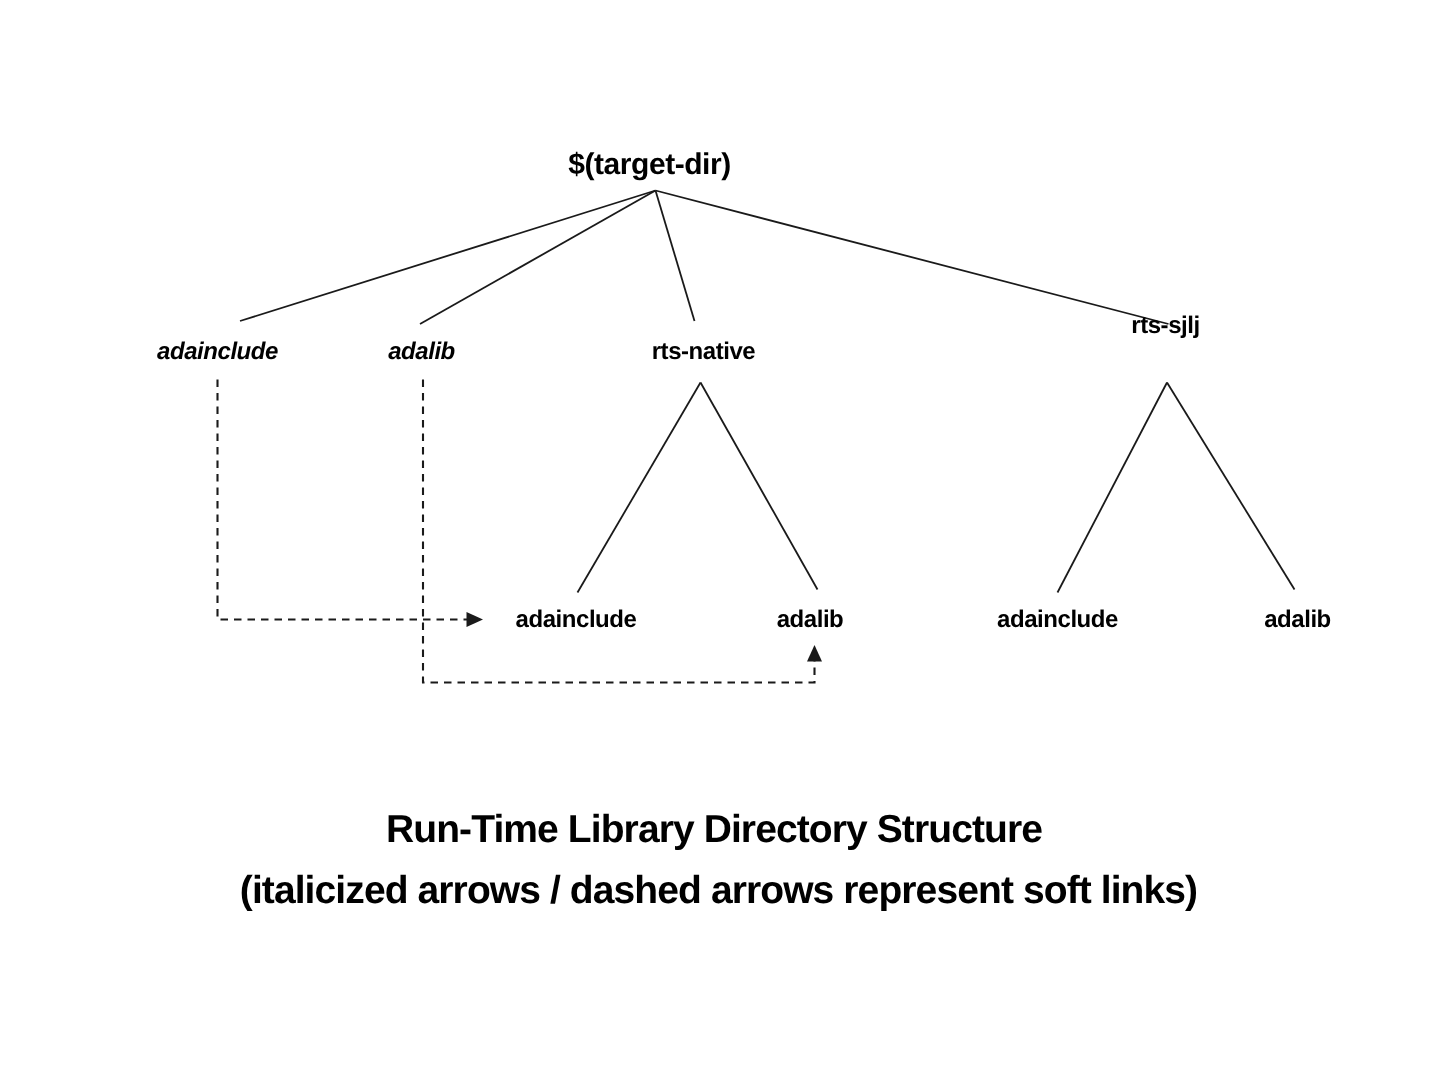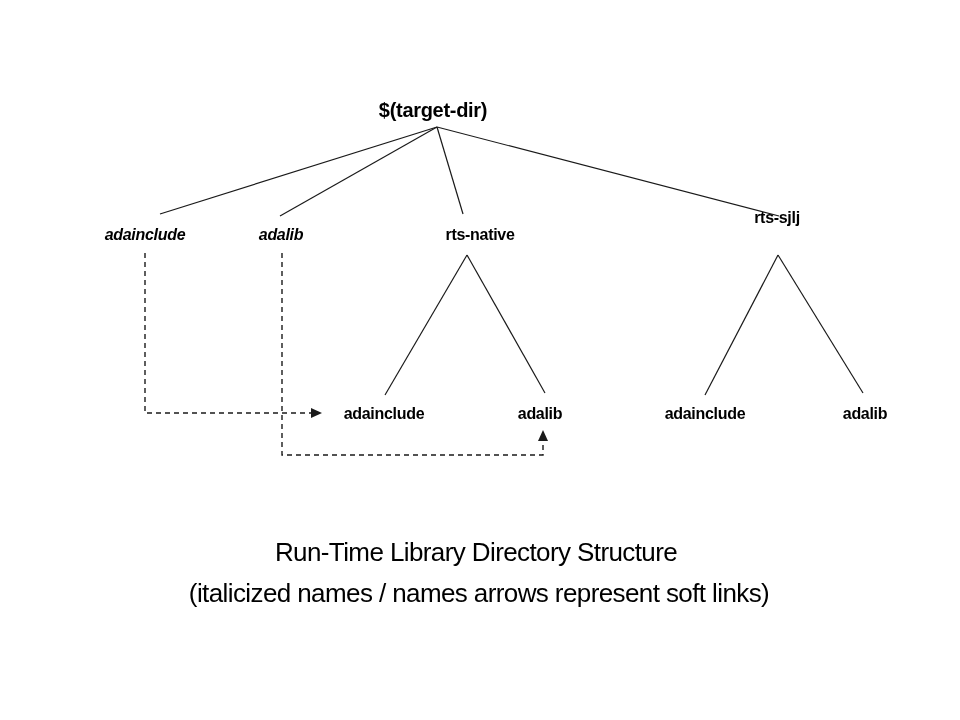--- a/index.html
+++ b/index.html
@@ -24,21 +24,21 @@
     font-size: 16px;
     letter-spacing: -0.3px;
     white-space: nowrap;
     line-height: 1;
   }
   .soft { font-style: italic; }
   .root-label { font-size: 20px; }
   .caption-line {
     position: absolute;
     transform: translate(-50%, -50%);
-    font-weight: normal;
+    font-weight: bold;
     font-size: 26px;
     letter-spacing: -0.6px;
     white-space: nowrap;
     line-height: 1;
   }
 </style>
 </head>
 <body>
 
 <div id="stage">
@@ -69,24 +69,24 @@
     <g fill="#1a1a1a" stroke="none">
       <polygon points="322,413 311,408 311,418"></polygon>
       <polygon points="543,430 538,441 548,441"></polygon>
     </g>
   </svg>
 
   <div class="node root-label" style="left:433px; top:110px;">$(target-dir)</div>
 
   <div class="node soft" style="left:145px; top:235px;">adainclude</div>
   <div class="node soft" style="left:281px; top:235px;">adalib</div>
-  <div class="node" style="left:480px; top:235px;">rts-native</div>
+  <div class="node" style="left:469px; top:235px;">rts-native</div>
   <div class="node" style="left:777px; top:218px;">rts-sjlj</div>
 
   <div class="node" style="left:384px; top:414px;">adainclude</div>
   <div class="node" style="left:540px; top:414px;">adalib</div>
   <div class="node" style="left:705px; top:414px;">adainclude</div>
   <div class="node" style="left:865px; top:414px;">adalib</div>
 
   <div class="caption-line" style="left:476px; top:552px;">Run-Time Library Directory Structure</div>
-  <div class="caption-line" style="left:479px; top:593px;">(italicized names / names arrows represent soft links)</div>
+  <div class="caption-line" style="left:479px; top:593px;">(italicized arrows / dashed arrows represent soft links)</div>
 
 </div>
 
 </body></html>

